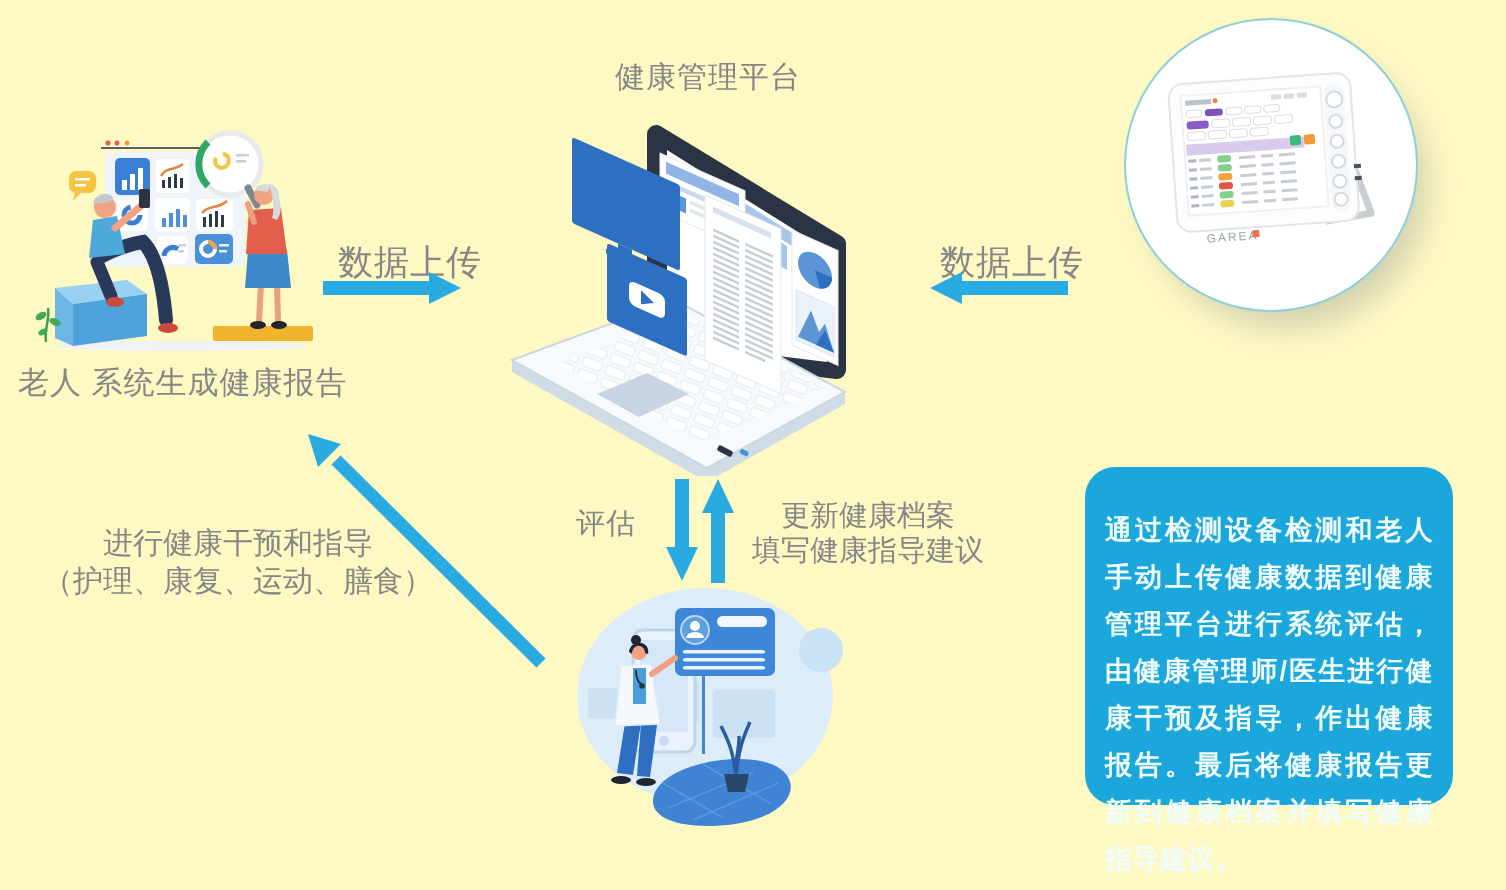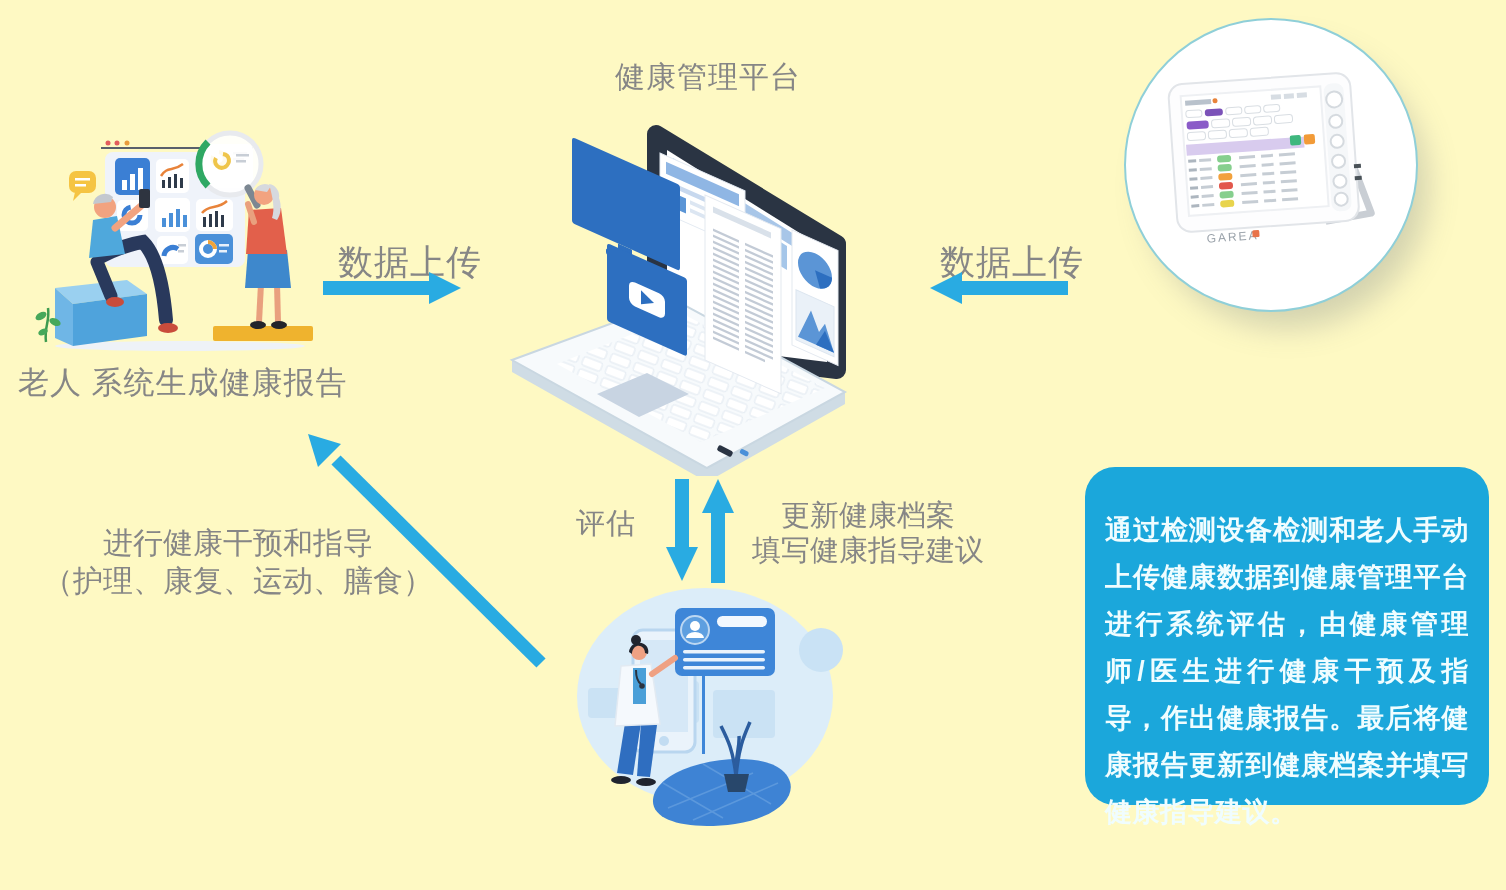--- a/index.html
+++ b/index.html
@@ -9,21 +9,21 @@
   }
   .abs{position:absolute;}
   .label{position:absolute;color:#868686;white-space:nowrap;}
   .title{font-size:30px;letter-spacing:1px;}
   .caption{font-size:31px;letter-spacing:1px;}
   .flow-label{font-size:35px;letter-spacing:1px;}
   .eval-label{font-size:29px;letter-spacing:1px;}
   .update-label{font-size:29px;line-height:35px;text-align:center;white-space:nowrap;}
   .intervention-label{font-size:30px;line-height:38px;text-align:center;white-space:nowrap;}
   .info-box{
-    position:absolute;left:1085px;top:467px;width:404px;height:338px;
+    position:absolute;left:1085px;top:467px;width:368px;height:338px;
     background:#1BA7DB;border-radius:30px;box-sizing:border-box;
     padding:40px 20px 0 20px;
   }
   .info-box p{
     margin:0;color:#F0FDFF;font-size:27px;font-weight:700;
     line-height:47px;letter-spacing:.5px;text-align:justify;
   }
 </style>
 </head>
 <body>

